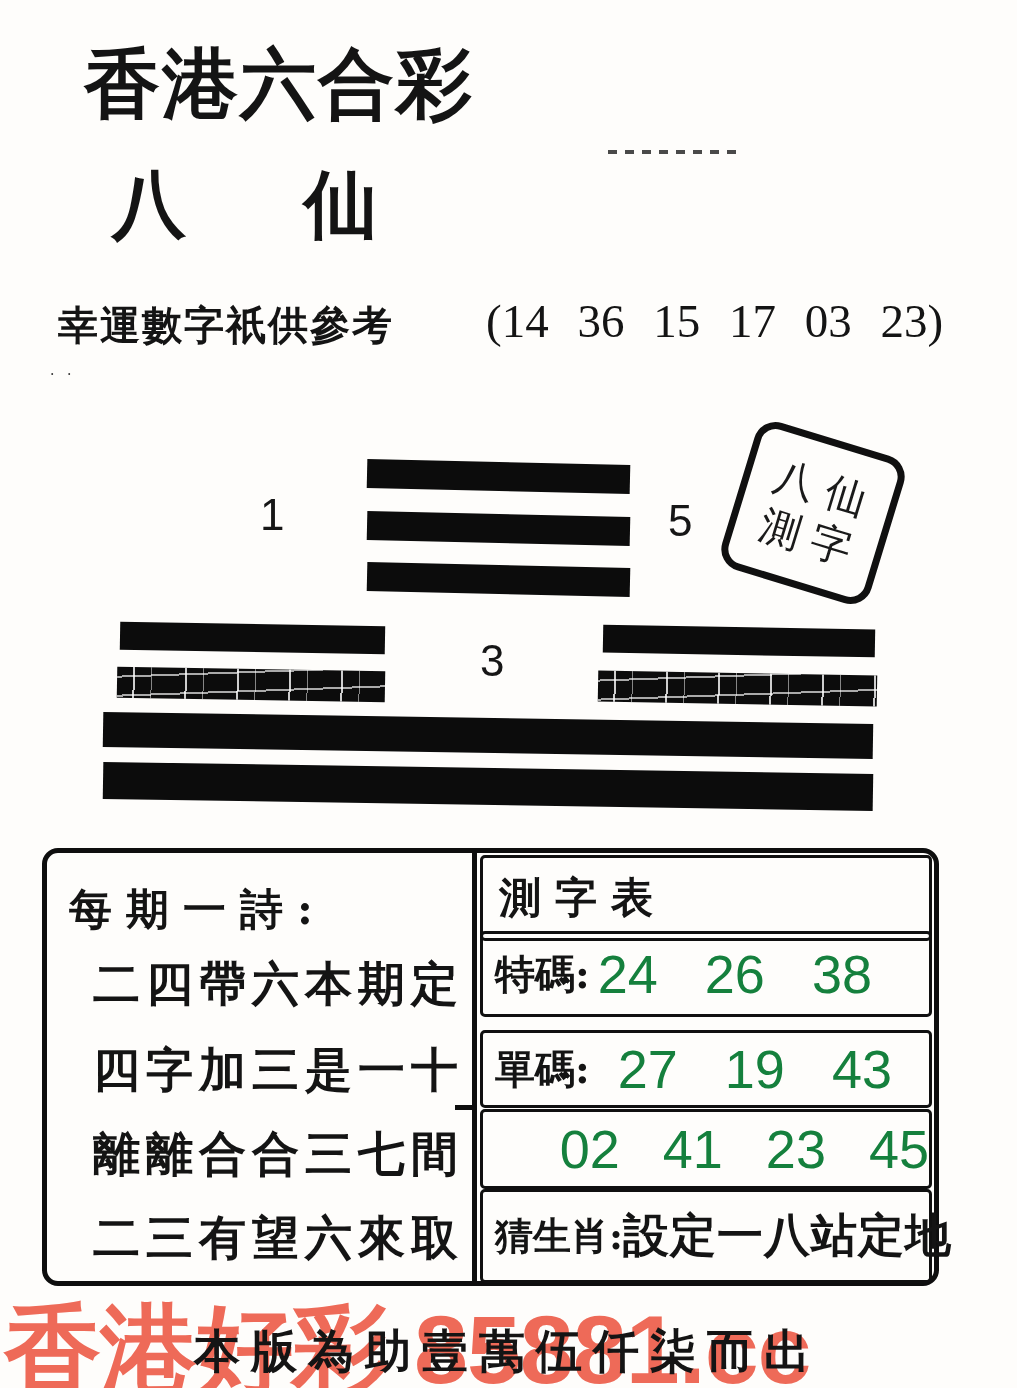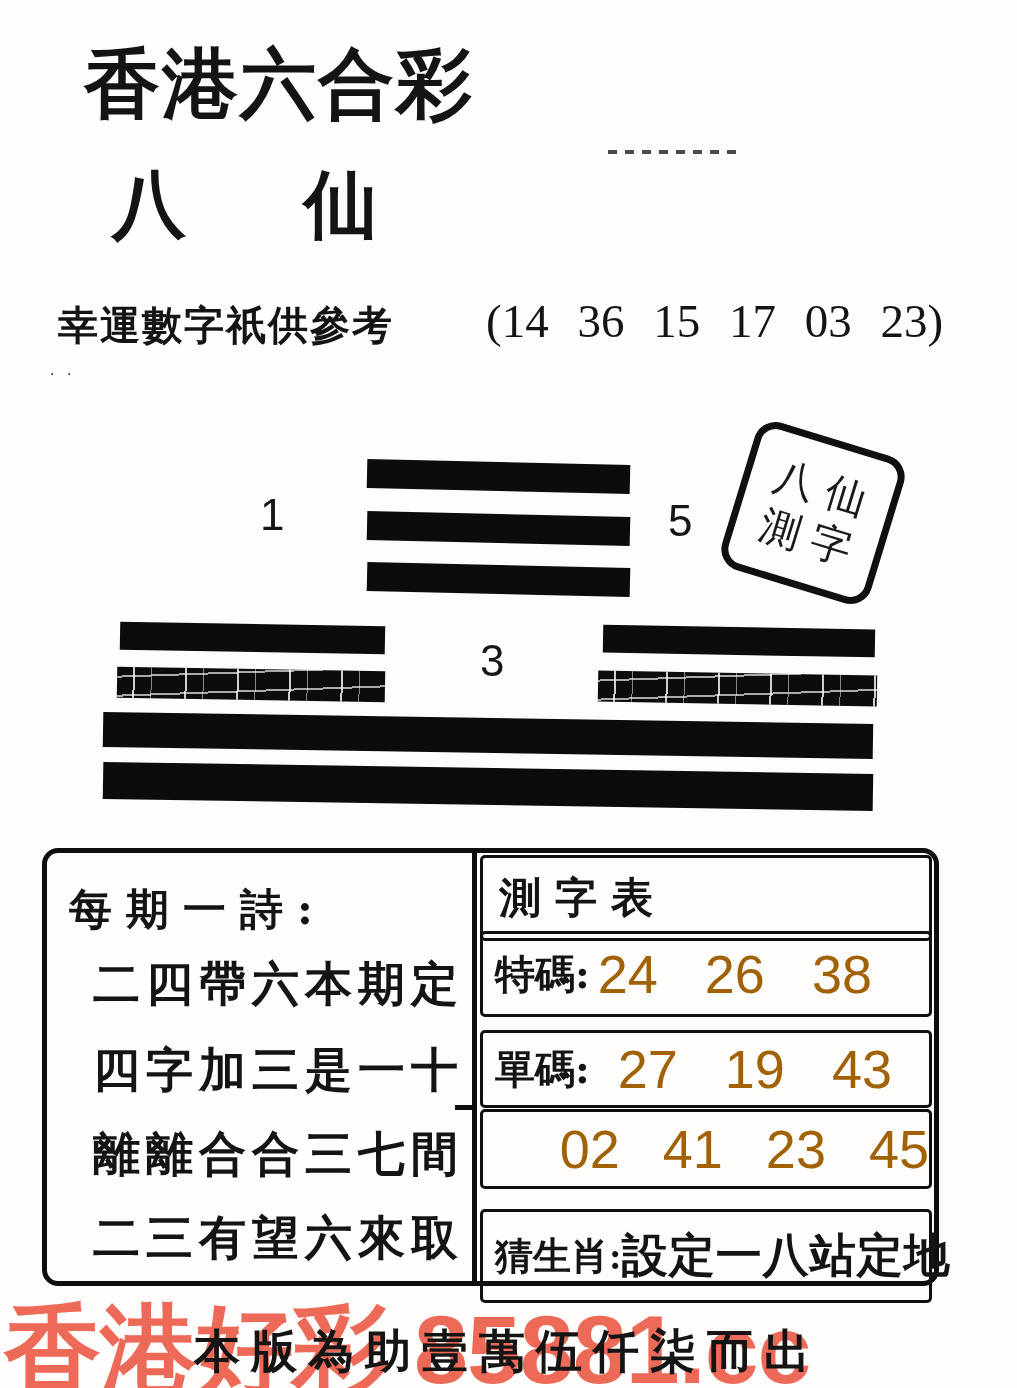--- a/index.html
+++ b/index.html
@@ -69,26 +69,26 @@
   }
   .pl0{top:100px}.pl1{top:186px}.pl2{top:270px}.pl3{top:354px}
   .trow{
     position:absolute;left:433px;right:2px;border:3px solid #101010;
     border-radius:5px;display:flex;align-items:center;background:transparent;
   }
   .r1{top:2px;height:80px;}
   .r2{top:78px;height:80px;}
   .r3{top:177px;height:72px;gap:20px;}
   .r4{top:256px;height:74px;justify-content:flex-end;}
-  .r5{top:356px;height:88px;font-family:Liberation Serif, serif;}
+  .r5{top:336px;height:88px;}
   .row-title{font-size:42px;font-weight:700;letter-spacing:14px;padding-left:16px;white-space:nowrap;}
   .row-label{font-size:40px;font-weight:700;padding-left:12px;white-space:nowrap;}
   .row-nums{
     font-size:54px;font-family:"Liberation Sans","DejaVu Sans",sans-serif;
-    word-spacing:32px;white-space:nowrap;padding-left:8px;color:#a16207;
+    word-spacing:32px;white-space:nowrap;padding-left:8px;color:#15803d;
   }
   .r4 .row-nums{padding-left:120px;word-spacing:28px;}
   .zodiac-label{font-size:38px;font-weight:700;padding-left:12px;white-space:nowrap;}
   .zodiac-text{font-size:46px;font-weight:700;letter-spacing:1px;white-space:nowrap;}
   .notch{position:absolute;left:408px;top:252px;width:22px;height:5px;background:#0e0e0e;}
   
   .bottom-text{
     position:absolute;left:194px;top:1297px;font-size:46px;font-weight:600;
     letter-spacing:11px;white-space:nowrap;z-index:3;margin-top:24px;
   }

